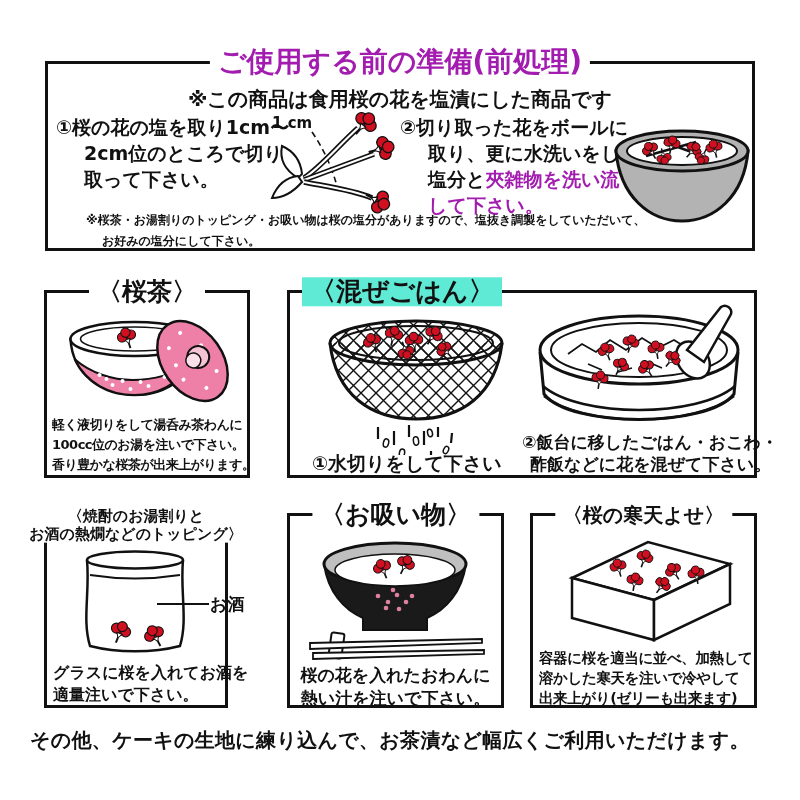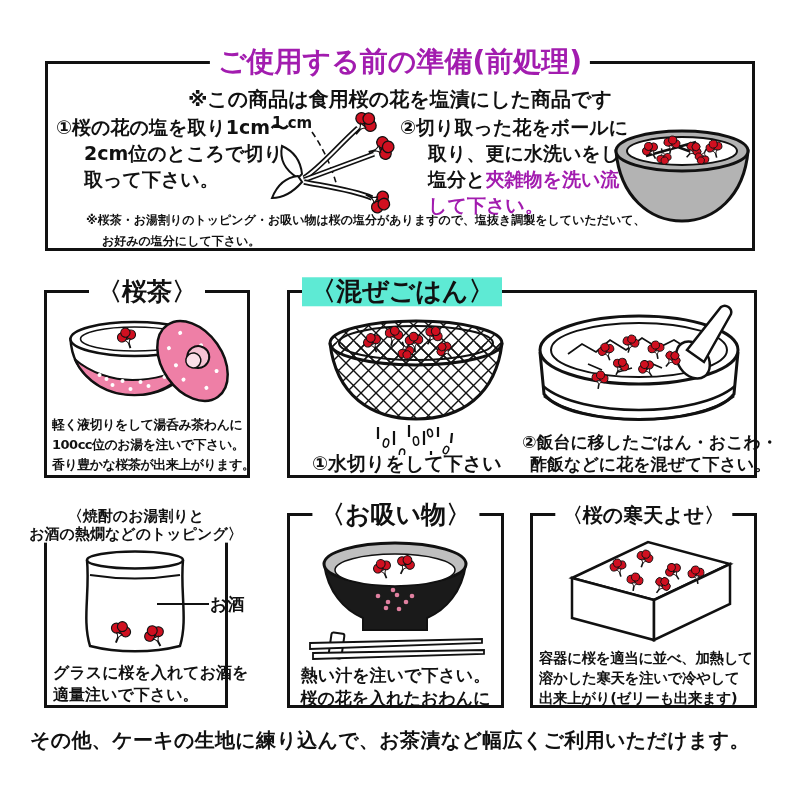--- a/index.html
+++ b/index.html
@@ -228,22 +228,22 @@
         <circle cx="86" cy="76" r="2.3"></circle>
           <circle cx="99" cy="77" r="2.3"></circle>
         <circle cx="112" cy="64" r="2.3"></circle>
           <circle cx="93" cy="58" r="2.3"></circle>
       </g>
       <rect x="30" y="101" width="13" height="25" rx="2" fill="#fff" stroke="#111" stroke-width="2" transform="rotate(8 36 113)"></rect>
       <path d="M10 111 L182 107 L182 111 L10 117 Z" fill="#fff" stroke="#111" stroke-width="1.8"></path>
       <path d="M13 121 L184 118 L184 122 L13 127 Z" fill="#fff" stroke="#111" stroke-width="1.8"></path>
     </svg>
     <div class="abs" style="left:0;right:0;top:148px;text-align:center;font-size:17px;line-height:23px;">
+      <div class="nw">桜の花を入れたおわんに</div>
       <div class="nw">熱い汁を注いで下さい。</div>
-      <div class="nw">桜の花を入れたおわんに</div>
     </div>
   </div>
 
   <div class="box" style="left:530px;top:513px;width:227px;height:195px;">
     <div class="btitle" style="font-size:20px;">〈桜の寒天よせ〉</div>
 
     <svg class="abs" style="left:50%;top:12px;transform:translateX(-50%);" width="196" height="118" viewBox="0 0 196 118">
       <polygon points="26,50 102,14 184,36 108,72" fill="#fff" stroke="#111" stroke-width="2.5"></polygon>
       <polygon points="26,50 108,72 108,112 26,90" fill="#fff" stroke="#111" stroke-width="2.5"></polygon>
       <polygon points="108,72 184,36 184,76 108,112" fill="#fff" stroke="#111" stroke-width="2.5"></polygon>

